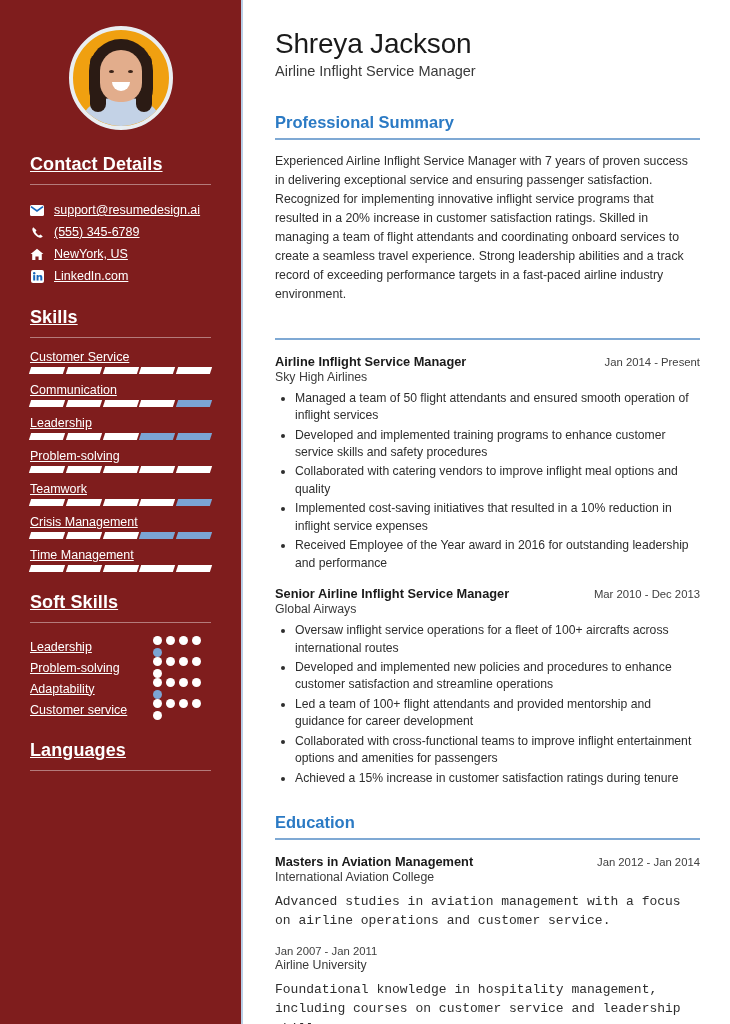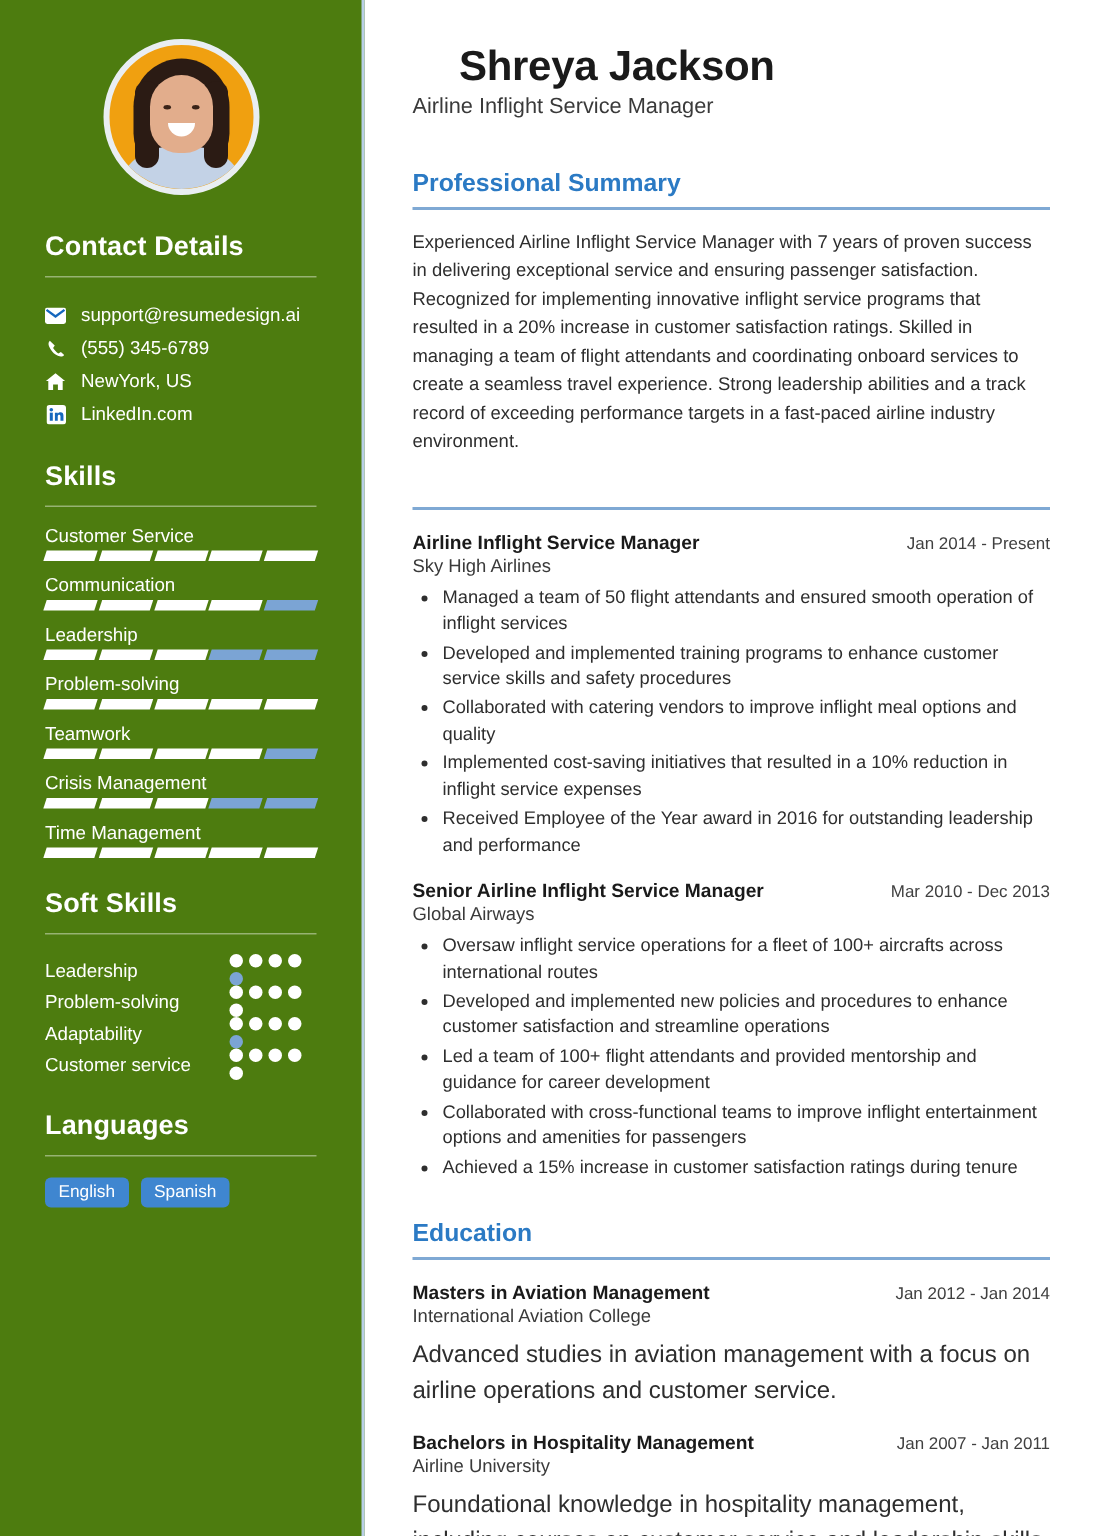--- a/index.html
+++ b/index.html
@@ -14,25 +14,26 @@
     width: 730px; height: 1024px;
     display: flex;
     background: #ffffff;
     overflow: hidden;
   }
 
   
   .sidebar {
     width: 243px;
     flex: 0 0 243px;
-    background: #4d7c0f;
+    background: #7f1d1d;
     color: #ffffff;
     padding: 0 0 0 0;
     position: relative;
     border-right: 2px solid #b9cfe6;
+    text-decoration: underline;
   }
 
   .avatar-wrap {
     display: flex;
     justify-content: center;
     padding-top: 26px;
   }
   .avatar {
     width: 104px; height: 104px;
     border-radius: 50%;
@@ -186,25 +187,24 @@
   }
 
   
   .main {
     flex: 1 1 auto;
     padding: 28px 30px 0 32px;
     min-width: 0;
   }
   .name {
     font-size: 28px;
-    font-weight: bold;
+    font-weight: normal;
     color: #1a1a1a;
     letter-spacing: -.2px;
     line-height: 1.12;
-    margin-left: 31px;
   }
   .role {
     font-size: 14.5px;
     color: #3a3a3a;
     margin-top: 4px;
   }
 
   .sec { margin-top: 34px; }
   .sec-title {
     font-size: 16.5px;
@@ -251,23 +251,24 @@
     padding-left: 20px;
   }
   .bullets li {
     font-size: 12.2px;
     line-height: 1.43;
     color: #2e2e2e;
     margin-bottom: 2px;
   }
   .edu-desc {
     margin-top: 8px;
-    font-size: 16px;
+    font-size: 13px;
     line-height: 1.5;
     color: #2e2e2e;
+    font-family: Liberation Mono, monospace;
   }
   .sec.education { margin-top: 26px; }
 </style>
 </head>
 <body>
 
 <div class="page">
 
   <aside class="sidebar">
 
@@ -453,24 +454,20 @@
               <span class="dot on"></span>
               <span class="dot on"></span>
             </span>
   </div>
         </div>
     </section>
 
     <section class="side-sec" style="margin-top:20px;">
       <h2 class="side-title">Languages</h2>
       <div class="side-rule"></div>
-      <div class="lang-wrap" id="lang-list">
-          <span class="lang-pill">English</span>
-          <span class="lang-pill">Spanish</span>
-        </div>
     </section>
 
   </aside>
 
   <main class="main">
 
     <h1 class="name">Shreya Jackson</h1>
     <div class="role">Airline Inflight Service Manager</div>
 
     <section class="sec">
@@ -520,21 +517,20 @@
           <div class="entry">
     <div class="entry-head">
       <span class="entry-title">Masters in Aviation Management</span>
       <span class="entry-date">Jan 2012 - Jan 2014</span>
     </div>
     <div class="entry-org">International Aviation College</div>
     <div class="edu-desc">Advanced studies in aviation management with a focus on airline operations and customer service.</div>
   </div>
           <div class="entry">
     <div class="entry-head">
-      <span class="entry-title">Bachelors in Hospitality Management</span>
       <span class="entry-date">Jan 2007 - Jan 2011</span>
     </div>
     <div class="entry-org">Airline University</div>
     <div class="edu-desc">Foundational knowledge in hospitality management, including courses on customer service and leadership skills.</div>
   </div>
         </div>
     </section>
 
   </main>
 </div>

